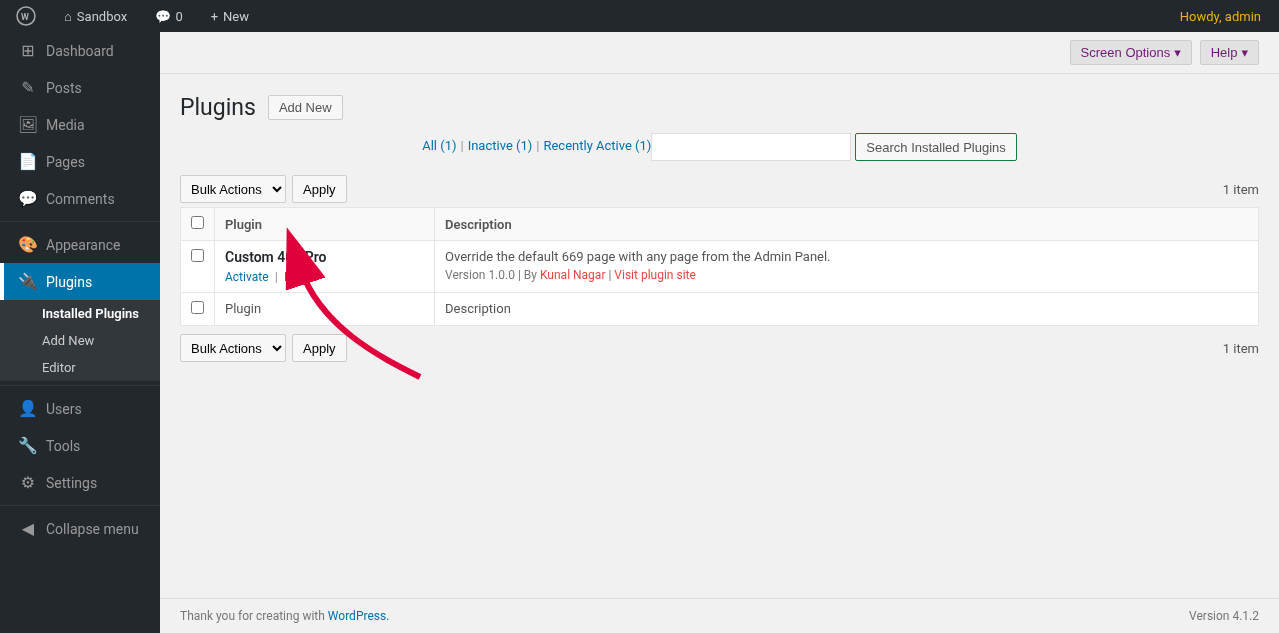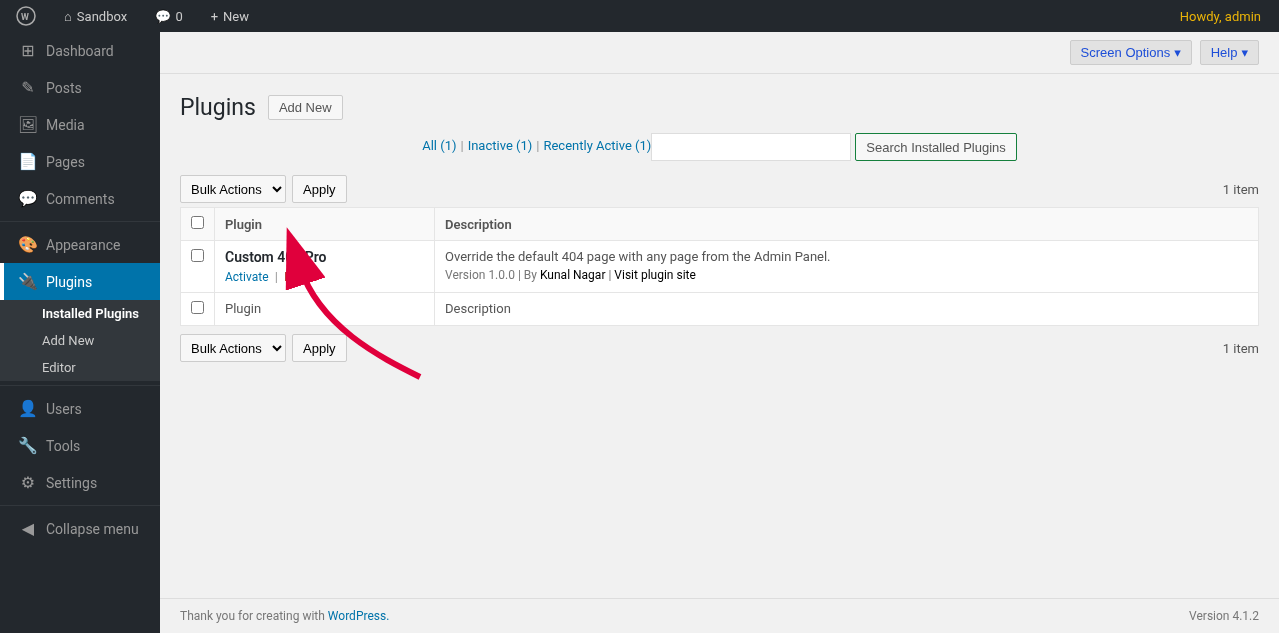--- a/index.html
+++ b/index.html
@@ -64,21 +64,21 @@
       gap: 8px;
       border-bottom: 1px solid #ddd;
     }
     .screen-options-btn, .help-btn {
       background: #e2e2e2;
       border: 1px solid #ccc;
       border-radius: 2px;
       padding: 4px 10px;
       cursor: pointer;
       font-size: 13px;
-      color: #1d4ed8;
+      color: #701a75;
       display: flex; align-items: flex-start; gap: 4px;
     }
 
     #content-body {
       padding: 20px;
       flex: 1;
     }
 
     .page-title-area {
       display: flex; align-items: center; gap: 12px; margin-bottom: 12px;
@@ -171,21 +171,21 @@
       width: 26px;
     }
     .plugins-table .plugin-name-col { width: 220px; }
     .plugin-name { font-weight: 600; color: #23282d; font-size: 14px; }
     .plugin-actions { margin-top: 4px; }
     .plugin-actions a { color: #0073aa; text-decoration: none; font-size: 12px; }
     .plugin-actions .delete-link { color: #a00; }
     .plugin-actions .sep { color: #999; margin: 0 3px; }
     .plugin-desc { font-size: 13px; color: #555; }
     .plugin-meta { font-size: 12px; color: #777; margin-top: 4px; }
-    .plugin-meta a { color: #000000; text-decoration: none; text-align: center; }
+    .plugin-meta a { color: #ef4444; text-decoration: none; text-align: center; }
 
     
     #footer {
       background: #f1f1f1;
       border-top: 1px solid #ddd;
       padding: 10px 20px;
       display: flex;
       justify-content: space-between;
       font-size: 12px;
       color: #777;
@@ -355,21 +355,21 @@
               </td>
               <td>
                 <div class="plugin-name">Custom 404 Pro</div>
                 <div class="plugin-actions">
                   <a>Activate</a>
                   <span class="sep"> | </span>
                   <a class="delete-link">Delete</a>
                 </div>
               </td>
               <td>
-                <div class="plugin-desc">Override the default 404 page with any page from the Admin Panel.</div>
+                <div class="plugin-desc">Override the default 669 page with any page from the Admin Panel.</div>
                 <div class="plugin-meta">
                   <span>Version </span>
                   <span>1.0.0</span>
                   <span> | By </span>
                   <a>Kunal Nagar</a>
                   <span> | </span>
                   <a>Visit plugin site</a>
                 </div>
               </td>
             </tr>

